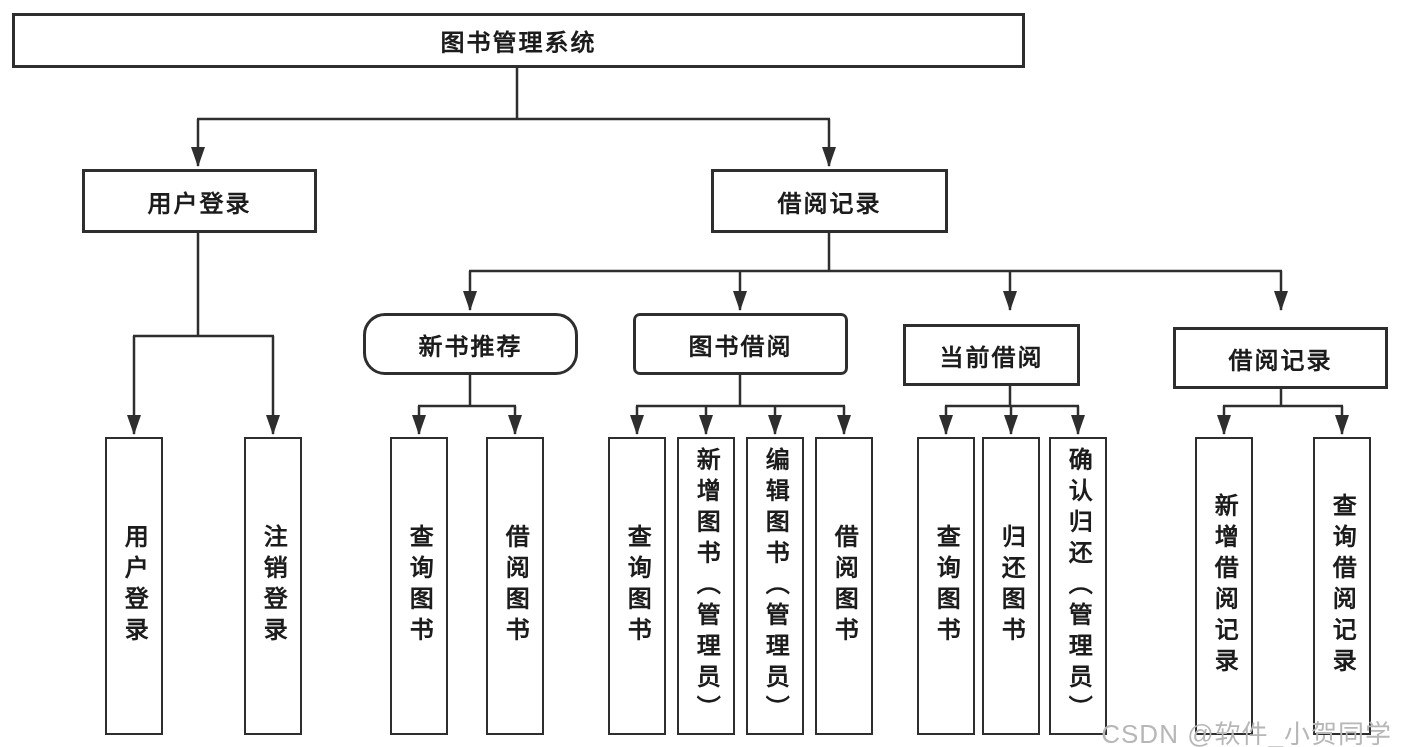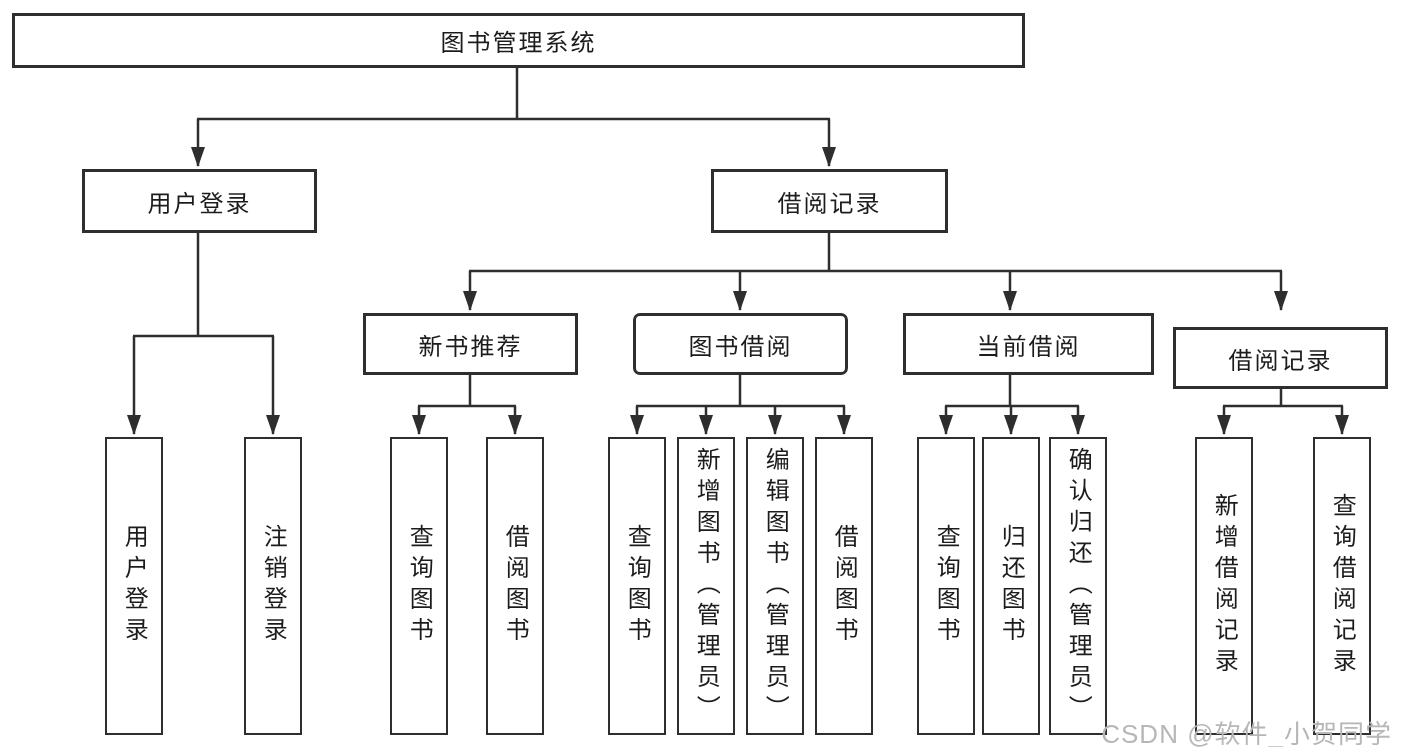--- a/index.html
+++ b/index.html
@@ -17,20 +17,21 @@
     box-sizing: border-box;
     background: #ffffff;
     border: 3px solid #2e2e2e;
     display: flex;
     align-items: center;
     justify-content: center;
     color: #1c1c1c;
     font-size: 24px;
     letter-spacing: 2px;
     text-align: center;
+    font-weight: bold;
   }
   .vbox {
     border-width: 2px;
     writing-mode: vertical-rl;
     text-orientation: mixed;
     font-size: 24px;
     letter-spacing: 7px;
     line-height: 1.1;
   }
   .watermark {
@@ -90,23 +91,23 @@
       <path marker-end="url(#arw)" d="M1224,406 L1224,434"></path>
       <path marker-end="url(#arw)" d="M1342,406 L1342,434"></path>
     </g>
   </svg>
 
   <div class="box" style="left:12px; top:13px; width:1013px; height:55px;">图书管理系统</div>
 
   <div class="box" style="left:82px; top:169px; width:235px; height:64px;">用户登录</div>
   <div class="box" style="left:711px; top:169px; width:237px; height:64px;">借阅记录</div>
 
-  <div class="box" style="left:363px; top:313px; width:215px; height:62px;">新书推荐</div>
+  <div class="box" style="left:363px; top:313px; width:215px; height:62px;border-radius:22px;">新书推荐</div>
   <div class="box" style="left:633px; top:313px; width:215px; height:62px;border-radius:7px;">图书借阅</div>
-  <div class="box" style="left:903px; top:313px; width:251px; height:62px;">当前借阅</div>
+  <div class="box" style="left:903px; top:324px; width:177px; height:62px;">当前借阅</div>
   <div class="box" style="left:1173px; top:327px; width:215px; height:62px;">借阅记录</div>
 
   <div class="box vbox" style="left:105px; top:437px; width:58px; height:298px;">用户登录</div>
   <div class="box vbox" style="left:244px; top:437px; width:58px; height:298px;">注销登录</div>
 
   <div class="box vbox" style="left:390px; top:437px; width:58px; height:298px;">查询图书</div>
   <div class="box vbox" style="left:486px; top:437px; width:58px; height:298px;">借阅图书</div>
 
   <div class="box vbox" style="left:608px; top:437px; width:58px; height:298px;">查询图书</div>
   <div class="box vbox" style="left:677px; top:437px; width:58px; height:298px;">新增图书（管理员）</div>

